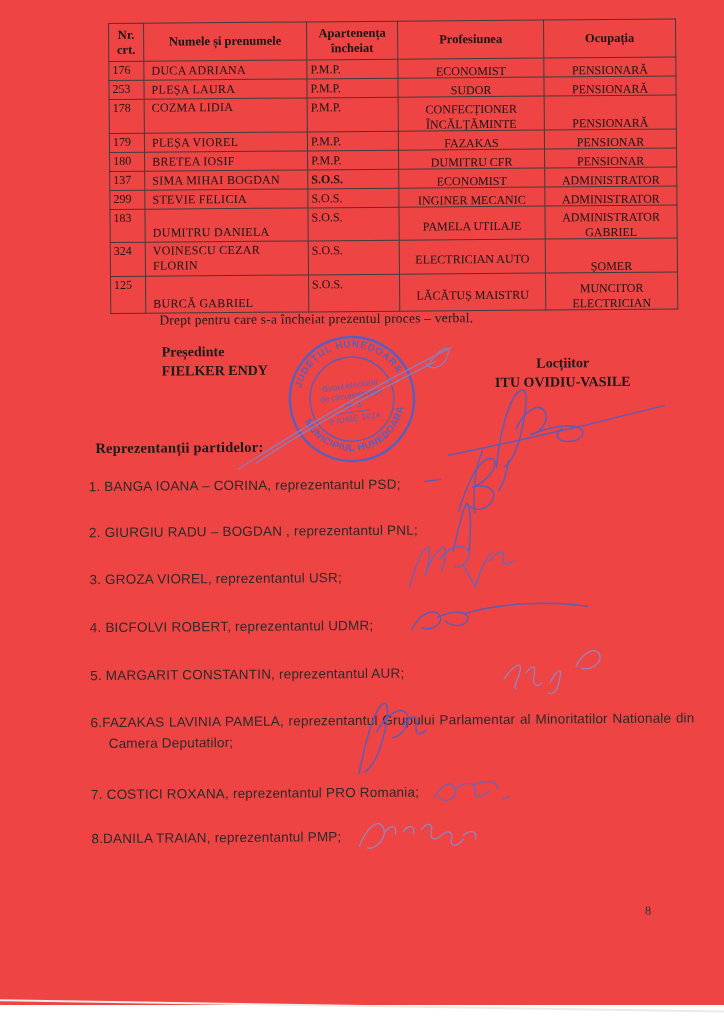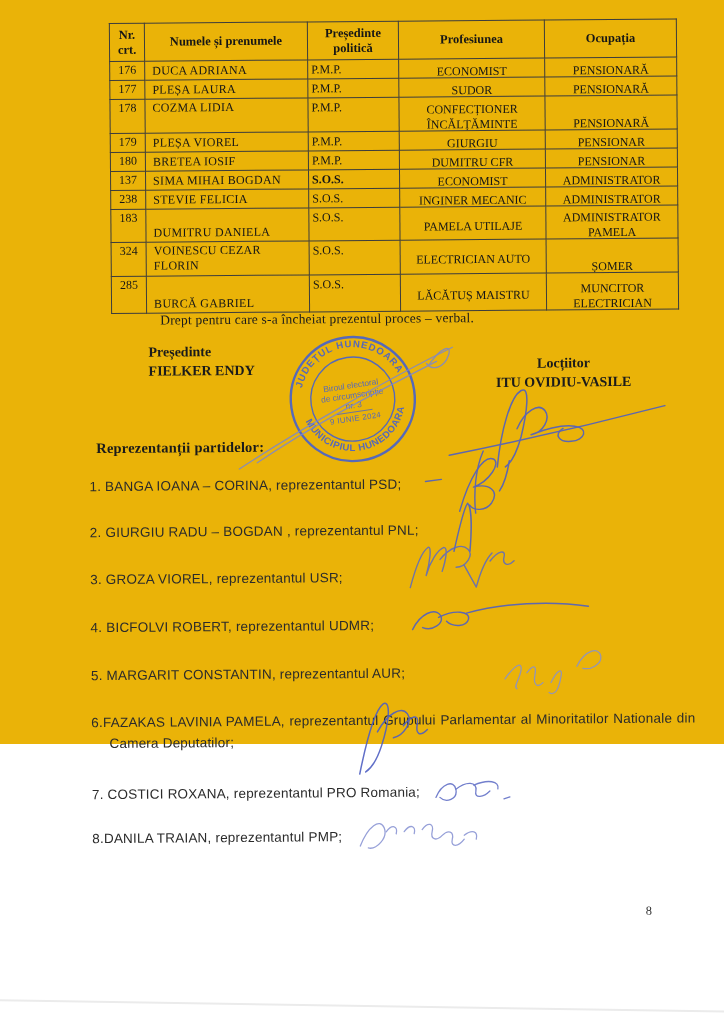--- a/index.html
+++ b/index.html
@@ -1,49 +1,49 @@
 <!DOCTYPE html>
 <html><head>
 <meta charset="utf-8">
 <style>
   html,body{margin:0;padding:0;}
   body{
     width:724px;height:1024px;overflow:hidden;background:#ffffff;
     font-family:"Liberation Serif", serif;color:#1b1b1b;
   }
-  .page{position:relative;width:724px;height:744px;background:#eab308;}
+  .page{position:relative;width:724px;height:1005px;background:#ef4444;}
   .tilt{position:absolute;inset:0;transform:rotate(-0.45deg);transform-origin:50% 40%;}
 
   
   table.ptable{
     position:absolute;left:111px;top:21px;width:567px;
     border-collapse:collapse;font-size:12px;color:#161616;
     table-layout:fixed;
   }
   .ptable th,.ptable td{border:1px solid #3d3d3d;padding:1px 3px;overflow:hidden;}
   .ptable thead tr{height:38px;}
   .ptable th{font-size:12.5px;font-weight:bold;text-align:center;line-height:1.15;}
   .ptable tbody tr{height:16px;}
   .ptable tbody tr:nth-child(3){height:34px;}
   .ptable tbody tr:nth-child(8){height:33px;}
   .ptable tbody tr:nth-child(9){height:34px;}
   .ptable tbody tr:nth-child(10){height:37px;}
-  td.c-nr{text-align:center;vertical-align:top;}
+  td.c-nr{text-align:left;vertical-align:top;}
   td.c-name{text-align:left;padding-left:7px;vertical-align:middle;letter-spacing:.3px;}
   td.c-party{text-align:left;vertical-align:top;padding-top:2px;}
   td.c-prof{text-align:center;vertical-align:middle;line-height:1.25;}
   td.c-occ{text-align:center;vertical-align:middle;line-height:1.25;}
   td.c-prof span,td.c-occ span{display:inline-block;transform:translateY(3px);}
   td.va-bottom{vertical-align:bottom;}
   td.va-top{vertical-align:top;}
   td.party-bold{font-weight:bold;}
 
   
   .closing{position:absolute;left:160px;top:297px;font-size:13.5px;letter-spacing:.2px;}
-  .president{position:absolute;left:148px;top:341px;font-weight:bold;font-size:14px;line-height:19px;}
+  .president{position:absolute;left:162px;top:341px;font-weight:bold;font-size:14px;line-height:19px;}
   .deputy{position:absolute;left:468px;top:355px;width:190px;text-align:center;font-weight:bold;font-size:14px;line-height:19px;}
   .reps-heading{position:absolute;left:95px;top:438px;font-weight:bold;font-size:14.5px;letter-spacing:.2px;}
   .page-num{position:absolute;left:641px;top:906px;font-size:12.5px;color:#333;}
 
   
   .rep-item{
     position:absolute;left:88px;width:586px;
     font-family:"Liberation Sans", sans-serif;font-size:13.5px;color:#2b2b2b;
     padding-left:18px;text-indent:-18px;line-height:21px;letter-spacing:.2px;
   }
@@ -75,91 +75,91 @@
         <col style="width:35px">
           <col style="width:163px">
           <col style="width:91px">
         <col style="width:146px">
           <col style="width:132px">
       </colgroup>
       <thead>
         <tr>
           <th>Nr. crt.</th>
           <th>Numele și prenumele</th>
-          <th>Președinte politică</th>
+          <th>Apartenența încheiat</th>
           <th>Profesiunea</th>
           <th>Ocupația</th>
         </tr>
       </thead>
       <tbody id="table-body">
           <tr>
             <td class="c-nr">176</td>
             <td class="c-name">DUCA ADRIANA</td>
             <td class="c-party">P.M.P.</td>
             <td class="c-prof"><span>ECONOMIST</span></td>
             <td class="c-occ"><span>PENSIONARĂ</span></td>
           </tr>
           <tr>
-            <td class="c-nr">177</td>
+            <td class="c-nr">253</td>
             <td class="c-name">PLEȘA LAURA</td>
             <td class="c-party">P.M.P.</td>
             <td class="c-prof"><span>SUDOR</span></td>
             <td class="c-occ"><span>PENSIONARĂ</span></td>
           </tr>
           <tr>
             <td class="c-nr">178</td>
             <td class="c-name va-top">COZMA LIDIA</td>
             <td class="c-party">P.M.P.</td>
             <td class="c-prof"><span>CONFECȚIONER ÎNCĂLȚĂMINTE</span></td>
             <td class="c-occ va-bottom"><span>PENSIONARĂ</span></td>
           </tr>
           <tr>
             <td class="c-nr">179</td>
             <td class="c-name">PLEȘA VIOREL</td>
             <td class="c-party">P.M.P.</td>
-            <td class="c-prof"><span>GIURGIU</span></td>
+            <td class="c-prof"><span>FAZAKAS</span></td>
             <td class="c-occ"><span>PENSIONAR</span></td>
           </tr>
           <tr>
             <td class="c-nr">180</td>
             <td class="c-name">BRETEA IOSIF</td>
             <td class="c-party">P.M.P.</td>
             <td class="c-prof"><span>DUMITRU CFR</span></td>
             <td class="c-occ"><span>PENSIONAR</span></td>
           </tr>
           <tr>
             <td class="c-nr">137</td>
             <td class="c-name">SIMA MIHAI BOGDAN</td>
             <td class="c-party party-bold">S.O.S.</td>
             <td class="c-prof"><span>ECONOMIST</span></td>
             <td class="c-occ"><span>ADMINISTRATOR</span></td>
           </tr>
           <tr>
-            <td class="c-nr">238</td>
+            <td class="c-nr">299</td>
             <td class="c-name">STEVIE FELICIA</td>
             <td class="c-party">S.O.S.</td>
             <td class="c-prof"><span>INGINER MECANIC</span></td>
             <td class="c-occ"><span>ADMINISTRATOR</span></td>
           </tr>
           <tr>
             <td class="c-nr">183</td>
             <td class="c-name va-bottom">DUMITRU DANIELA</td>
             <td class="c-party">S.O.S.</td>
             <td class="c-prof"><span>PAMELA UTILAJE</span></td>
-            <td class="c-occ va-bottom"><span>ADMINISTRATOR PAMELA</span></td>
+            <td class="c-occ va-bottom"><span>ADMINISTRATOR GABRIEL</span></td>
           </tr>
           <tr>
             <td class="c-nr">324</td>
             <td class="c-name va-top">VOINESCU CEZAR FLORIN</td>
             <td class="c-party">S.O.S.</td>
             <td class="c-prof"><span>ELECTRICIAN AUTO</span></td>
             <td class="c-occ va-bottom"><span>ȘOMER</span></td>
           </tr>
           <tr>
-            <td class="c-nr">285</td>
+            <td class="c-nr">125</td>
             <td class="c-name va-bottom">BURCĂ GABRIEL</td>
             <td class="c-party">S.O.S.</td>
             <td class="c-prof"><span>LĂCĂTUȘ MAISTRU</span></td>
             <td class="c-occ va-bottom"><span>MUNCITOR ELECTRICIAN</span></td>
           </tr>
         </tbody>
     </table>
 
     <p class="closing">Drept pentru care s-a încheiat prezentul proces – verbal.</p>
 

